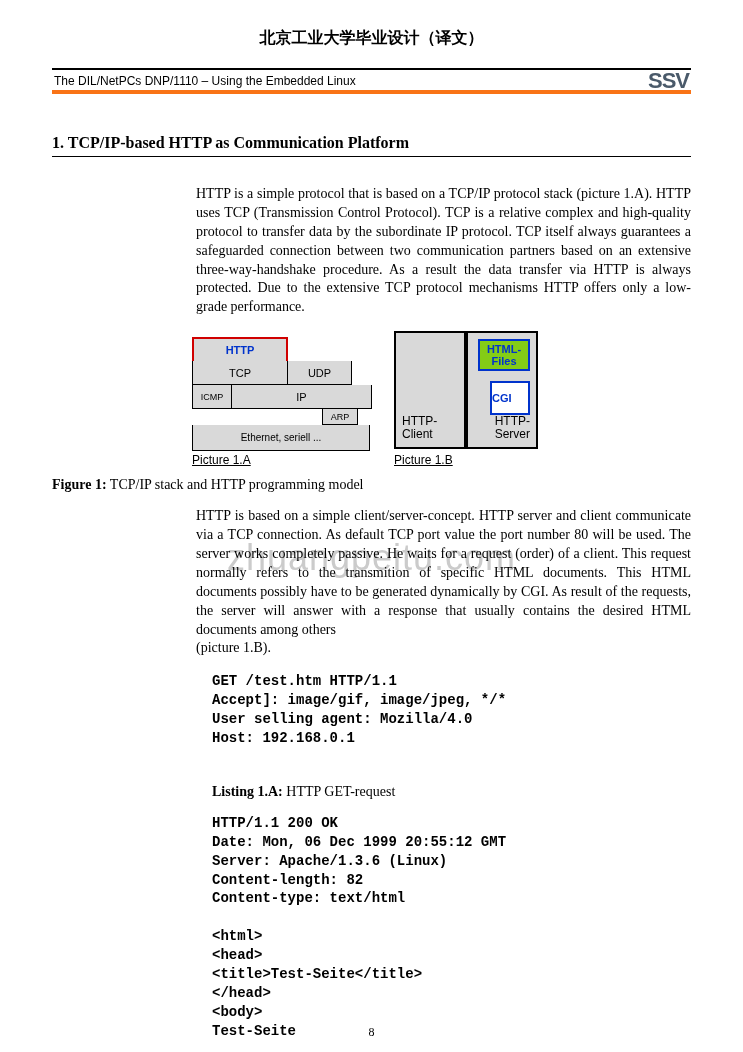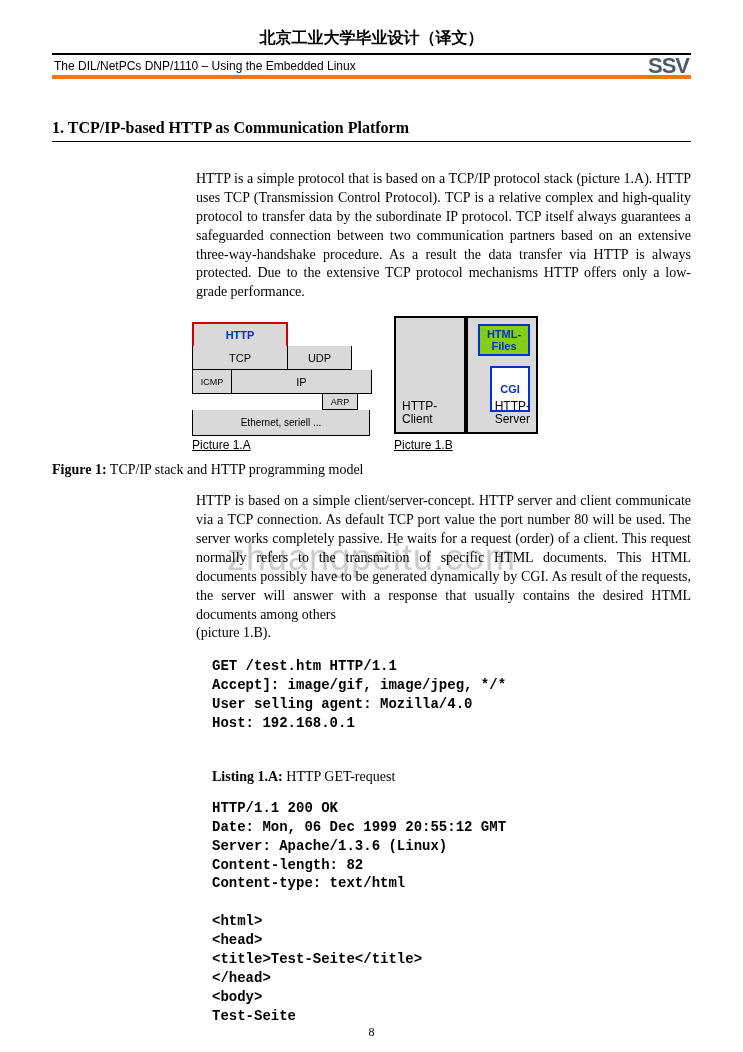--- a/index.html
+++ b/index.html
@@ -11,21 +11,21 @@
     font-size: 14px;
     color: #000;
     position: relative;
     overflow: hidden;
   }
   .page-header {
     text-align: center;
     font-size: 16px;
     font-weight: bold;
     padding-top: 28px;
-    padding-bottom: 4px;
+    padding-bottom: 19px;
     font-family: Liberation Sans, sans-serif;
   }
   .sub-header-wrap {
     margin: 0 52px;
     border-top: 2px solid #000;
     border-bottom: 4px solid #f97316;
     display: flex;
     justify-content: space-between;
     align-items: center;
     padding: 2px 0 0 0;
@@ -151,22 +151,21 @@
   }
   .server-cgi {
     position: absolute;
     top: 48px; right: 6px;
     width: 40px;
     border: 2px solid #0033cc;
     background: #fff;
     color: #0033cc;
     font-weight: bold;
     font-size: 11px;
-    text-align: center;
-    padding: 15px 0;
+    padding: 9px 0;
   }
   .arrows {
     width: 120px;
     position: relative;
     height: 118px;
   }
   .arrow-label {
     color: #d00000;
     font-weight: bold;
     font-size: 13px;

